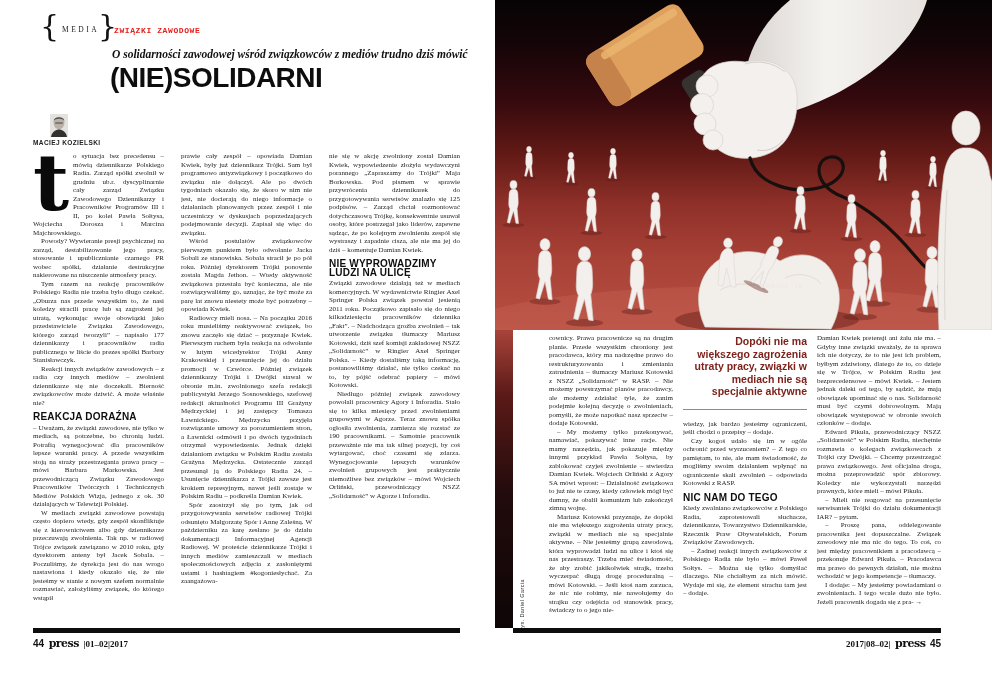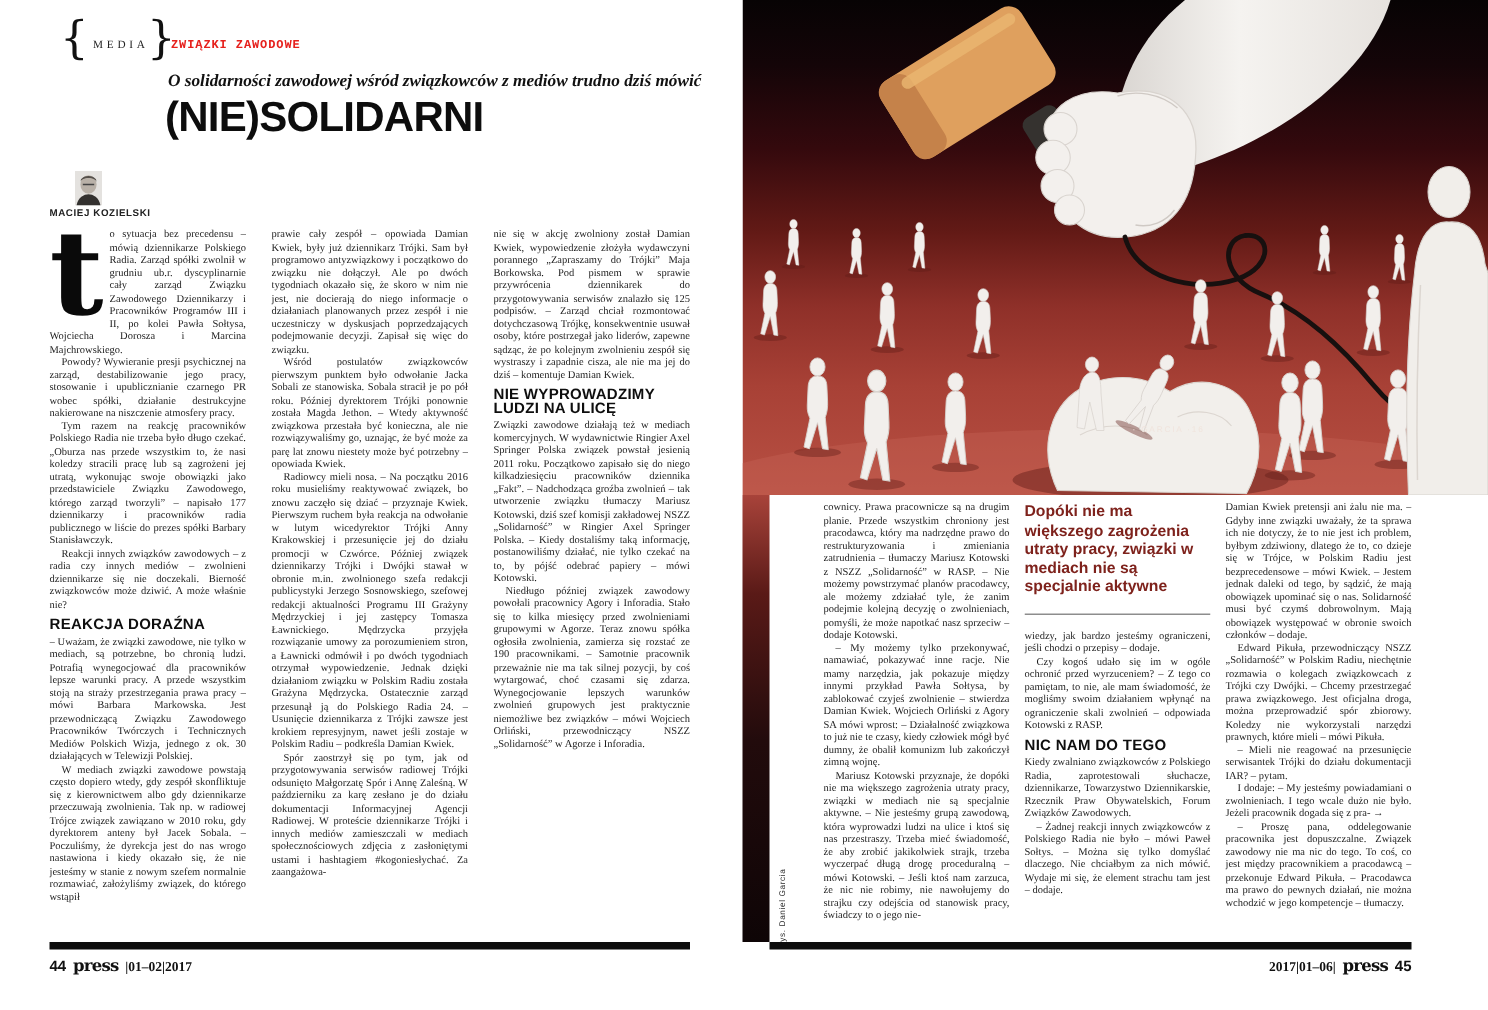--- a/index.html
+++ b/index.html
@@ -20,21 +20,21 @@
   .lcol{top:152px;width:131px;height:477px;}
   .rcol{top:334px;width:124px;height:295px;}
   .bp{margin:0;font-size:7px;line-height:8.5px;text-align:justify;color:#1c1c1c;}
   .bp.ind{text-indent:8px;}
   .col-heading{margin:6px 0 2px 0;font-family:"Liberation Sans",sans-serif;font-size:10px;
                line-height:8.6px;font-weight:bold;letter-spacing:.2px;color:#0e0e0e;}
   .dropcap{float:left;font-family:"DejaVu Serif",serif;font-weight:bold;font-size:78px;
            line-height:56px;height:58px;margin:3px 4px 0 0;color:#0a0a0a;}
 
   .pull-quote{font-family:"Liberation Sans",sans-serif;font-weight:bold;font-size:10.5px;
-              line-height:12.5px;color:#7e221c;margin:1px 0 0 0;}
+              line-height:12.5px;color:#7e221c;margin:1px 0 0 0;text-align:right;}
   .quote-rule{border:none;border-top:1px solid #8d8d8d;margin:11px 0 10px 0;}
 
   
   .footer-bar{position:absolute;top:628px;height:5px;background:#0d0d0d;}
   .footer-text{position:absolute;top:637px;font-size:9px;color:#111;white-space:nowrap;}
   .pg-num{font-family:"Liberation Sans",sans-serif;font-weight:bold;font-size:10px;}
   .press-logo{font-family:"DejaVu Serif",serif;font-weight:bold;font-size:11px;letter-spacing:-.5px;}
   .issue-txt{font-family:"Liberation Serif",serif;font-weight:bold;font-size:9px;}
 
   
@@ -216,24 +216,24 @@
         <p class="bp">Kiedy zwalniano związkowców z Polskiego Radia, zaprotestowali słuchacze, dziennikarze, Towarzystwo Dziennikarskie, Rzecznik Praw Obywatelskich, Forum Związków Zawodowych.</p>
         <p class="bp ind">– Żadnej reakcji innych związkowców z Polskiego Radia nie było – mówi Paweł Sołtys. – Można się tylko domyślać dlaczego. Nie chciałbym za nich mówić. Wydaje mi się, że element strachu tam jest – dodaje.</p>
       </div>
   </div>
 
   <div class="txtcol rcol" style="left:817px;">
     <div>
         <p class="bp">Damian Kwiek pretensji ani żalu nie ma. – Gdyby inne związki uważały, że ta sprawa ich nie dotyczy, że to nie jest ich problem, byłbym zdziwiony, dlatego że to, co dzieje się w Trójce, w Polskim Radiu jest bezprecedensowe – mówi Kwiek. – Jestem jednak daleki od tego, by sądzić, że mają obowiązek upominać się o nas. Solidarność musi być czymś dobrowolnym. Mają obowiązek występować w obronie swoich członków – dodaje.</p>
         <p class="bp ind">Edward Pikuła, przewodniczący NSZZ „Solidarność” w Polskim Radiu, niechętnie rozmawia o kolegach związkowcach z Trójki czy Dwójki. – Chcemy przestrzegać prawa związkowego. Jest oficjalna droga, można przeprowadzić spór zbiorowy. Koledzy nie wykorzystali narzędzi prawnych, które mieli – mówi Pikuła.</p>
         <p class="bp ind">– Mieli nie reagować na przesunięcie serwisantek Trójki do działu dokumentacji IAR? – pytam.</p>
+        <p class="bp ind">– Proszę pana, oddelegowanie pracownika jest dopuszczalne. Związek zawodowy nie ma nic do tego. To coś, co jest między pracownikiem a pracodawcą – przekonuje Edward Pikuła. – Pracodawca ma prawo do pewnych działań, nie można wchodzić w jego kompetencje – tłumaczy.</p>
         <p class="bp ind">I dodaje: – My jesteśmy powiadamiani o zwolnieniach. I tego wcale dużo nie było. Jeżeli pracownik dogada się z pra- →</p>
-        <p class="bp ind">– Proszę pana, oddelegowanie pracownika jest dopuszczalne. Związek zawodowy nie ma nic do tego. To coś, co jest między pracownikiem a pracodawcą – przekonuje Edward Pikuła. – Pracodawca ma prawo do pewnych działań, nie można wchodzić w jego kompetencje – tłumaczy.</p>
       </div>
   </div>
 
   <div class="footer-bar" style="left:513px;width:428px;"></div>
   <div class="footer-text" style="left:513px;width:428px;text-align:right;">
-    <span class="issue-txt">2017|01–06|</span>&nbsp;
+    <span class="issue-txt">2017|08–02|</span>&nbsp;
     <span class="press-logo">press</span>&nbsp;
     <span class="pg-num">45</span>
   </div>
 </div>
 
 </body></html>

